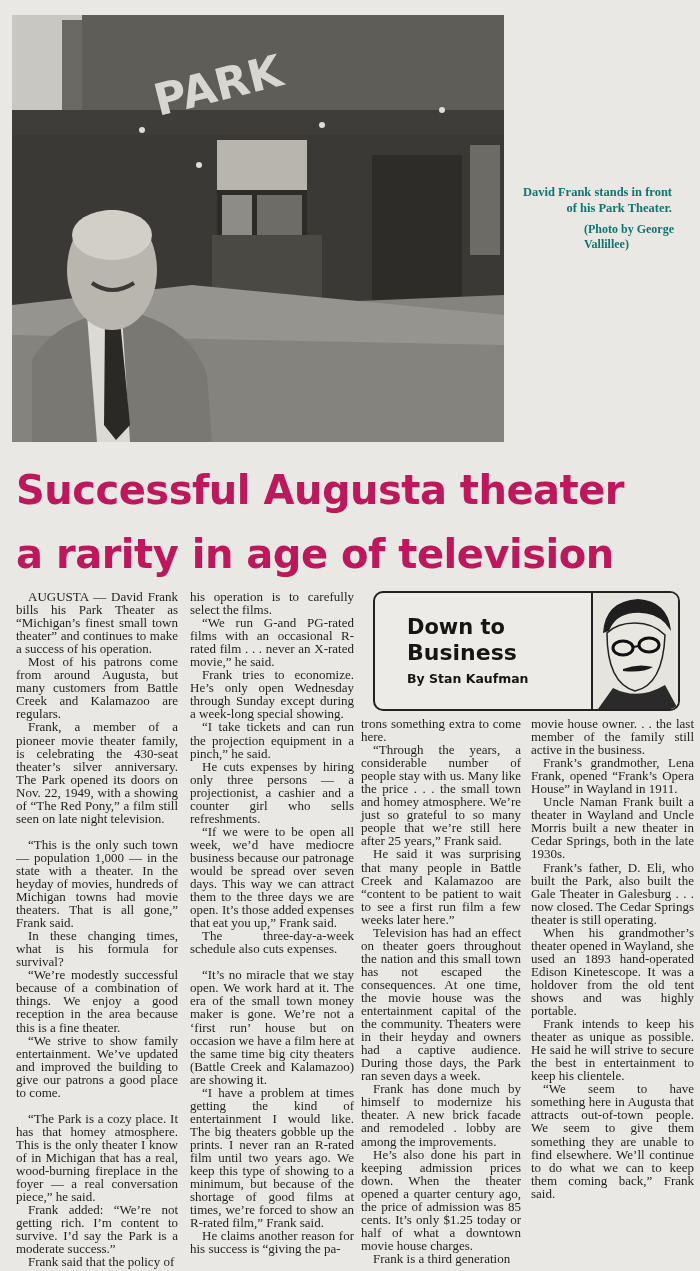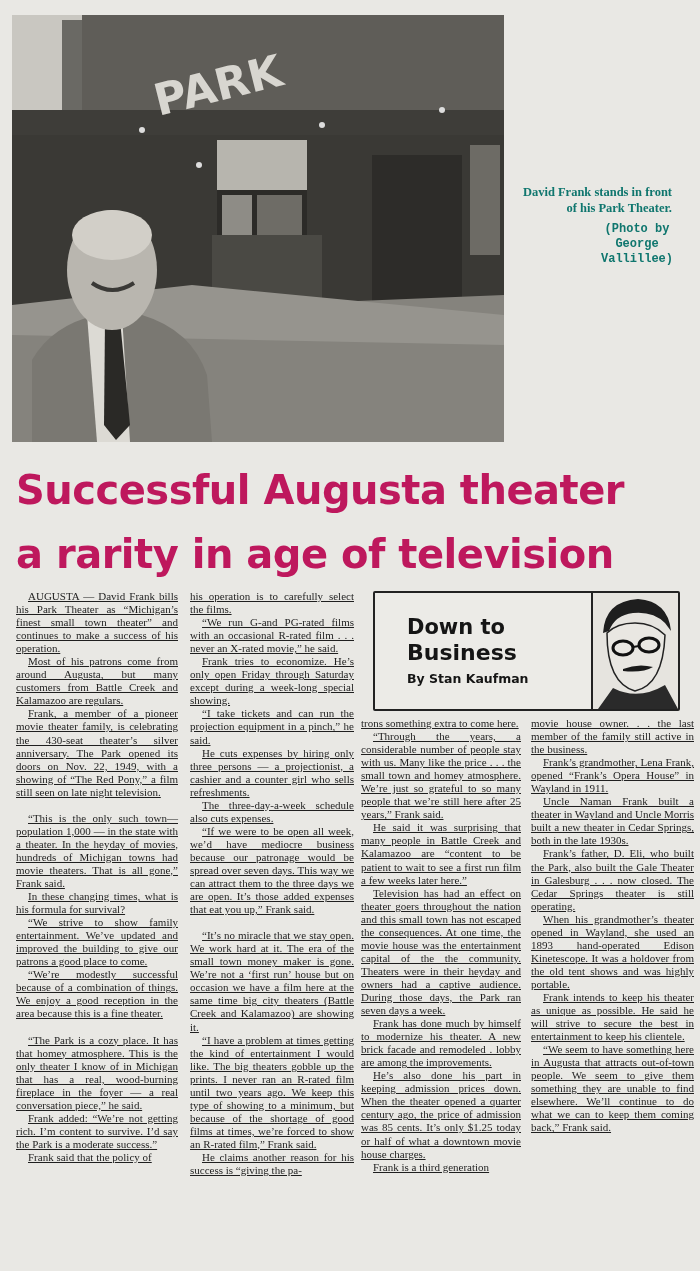--- a/index.html
+++ b/index.html
@@ -1,31 +1,31 @@
 <!DOCTYPE html>
 <html><head>
 <meta charset="utf-8">
 <style>
   html,body{margin:0;padding:0;}
   body{width:700px;height:1271px;background:#e9e8e4;position:relative;overflow:hidden;font-family:"Liberation Serif","DejaVu Serif",serif;color:#1c1c1c;}
   .photo{position:absolute;left:12px;top:15px;width:492px;height:427px;background:#6f6e69;overflow:hidden;}
   .photo svg{width:100%;height:100%;display:block;}
   .caption{position:absolute;left:510px;top:184px;width:180px;font-family:"Liberation Serif",serif;font-weight:bold;font-size:12.5px;line-height:16px;color:#0f766e;text-align:right;}
   .caption .c1{display:block;text-align:right;padding-right:12px;}
-  .caption .credit{display:block;margin-top:6px;text-align:center;padding-left:74px;font-size:12px;line-height:15px;font-family:Liberation Mono, monospace;}
+  .caption .credit{display:block;margin-top:6px;text-align:left;padding-left:74px;font-size:12px;line-height:15px;}
   .headline{position:absolute;left:16px;top:458px;width:680px;font-family:"DejaVu Sans","Liberation Sans",sans-serif;font-weight:bold;font-size:40px;line-height:64px;letter-spacing:-0.5px;color:#be185d;margin:0;}
-  .col{position:absolute;font-size:11px;line-height:13.05px;text-align:justify;color:#1f1f1f;text-decoration:underline;}
+  .col{position:absolute;font-size:13px;line-height:13.05px;text-align:justify;color:#1f1f1f;}
   .col p{margin:0;text-indent:12px;}
   .col p.noindent{text-indent:0;}
   .col p.gap{margin-top:13px;}
   .c1{left:16px;top:590px;width:162px;}
   .c2{left:190px;top:590px;width:164px;}
   .c3{left:361px;top:717px;width:160px;}
   .c4{left:531px;top:717px;width:163px;}
-  .box{position:absolute;left:373px;top:591px;width:303px;height:116px;border:2px solid #222;border-radius:2px;background:#ecebe7;overflow:hidden;}
+  .box{position:absolute;left:373px;top:591px;width:303px;height:116px;border:2px solid #222;border-radius:10px;background:#ecebe7;overflow:hidden;}
   .box .title{position:absolute;left:32px;top:22px;font-family:"DejaVu Sans","Liberation Sans",sans-serif;font-weight:bold;font-size:21px;line-height:25px;color:#151515;}
   .box .title span{display:block;}
   .box .title .t2{font-size:22px;}
   .box .byline{position:absolute;left:32px;top:78px;font-family:"DejaVu Sans","Liberation Sans",sans-serif;font-weight:bold;font-size:12.5px;color:#151515;}
   .box .portrait{position:absolute;right:0;top:0;width:85px;height:116px;border-left:2px solid #222;}
   .box .portrait svg{width:100%;height:100%;display:block;}
 </style>
 </head>
 <body>
 
@@ -70,35 +70,35 @@
   <span style="display:block">Successful Augusta theater</span>
   <span style="display:block">a rarity in age of television</span>
 </h1>
 
 <div class="col c1">
   <p>AUGUSTA — David Frank bills his Park Theater as “Michigan’s finest small town theater” and continues to make a success of his operation.</p>
   <p>Most of his patrons come from around Augusta, but many customers from Battle Creek and Kalamazoo are regulars.</p>
   <p>Frank, a member of a pioneer movie theater family, is celebrating the 430-seat theater’s silver anniversary. The Park opened its doors on Nov. 22, 1949, with a showing of “The Red Pony,” a film still seen on late night television.</p>
   <p class="gap">“This is the only such town— population 1,000 — in the state with a theater. In the heyday of movies, hundreds of Michigan towns had movie theaters. That is all gone,” Frank said.</p>
   <p>In these changing times, what is his formula for survival?</p>
+  <p>“We’re modestly successful because of a combination of things. We enjoy a good reception in the area because this is a fine theater.</p>
   <p>“We strive to show family entertainment. We’ve updated and improved the building to give our patrons a good place to come.</p>
-  <p>“We’re modestly successful because of a combination of things. We enjoy a good reception in the area because this is a fine theater.</p>
   <p class="gap">“The Park is a cozy place. It has that homey atmosphere. This is the only theater I know of in Michigan that has a real, wood-burning fireplace in the foyer — a real conversation piece,” he said.</p>
   <p>Frank added: “We’re not getting rich. I’m content to survive. I’d say the Park is a moderate success.”</p>
   <p>Frank said that the policy of</p>
 </div>
 
 <div class="col c2">
   <p class="noindent">his operation is to carefully select the films.</p>
   <p>“We run G-and PG-rated films with an occasional R-rated film . . . never an X-rated movie,” he said.</p>
-  <p>Frank tries to economize. He’s only open Friday through Saturday except during a week-long special showing.</p>
+  <p>Frank tries to economize. He’s only open Wednesday through Sunday except during a week-long special showing.</p>
   <p>“I take tickets and can run the projection equipment in a pinch,” he said.</p>
   <p>He cuts expenses by hiring only three persons — a projectionist, a cashier and a counter girl who sells refreshments.</p>
+  <p>“If we were to be open all week, we’d have mediocre business because our patronage would be spread over seven days. This way we can attract them to the three days we are open. It’s those added expenses that eat you up,” Frank said.</p>
   <p>The three-day-a-week schedule also cuts expenses.</p>
-  <p>“If we were to be open all week, we’d have mediocre business because our patronage would be spread over seven days. This way we can attract them to the three days we are open. It’s those added expenses that eat you up,” Frank said.</p>
   <p class="gap">“It’s no miracle that we stay open. We work hard at it. The era of the small town money maker is gone. We’re not a ‘first run’ house but on occasion we have a film here at the same time big city theaters (Battle Creek and Kalamazoo) are showing it.</p>
   <p>“I have a problem at times getting the kind of entertainment I would like. The big theaters gobble up the prints. I never ran an R-rated film until two years ago. We keep this type of showing to a minimum, but because of the shortage of good films at times, we’re forced to show an R-rated film,” Frank said.</p>
   <p>He claims another reason for his success is “giving the pa-</p>
 </div>
 
 <div class="box">
   <div class="title">
     <span>Down to</span>
     <span class="t2">Business</span>
   </div>

